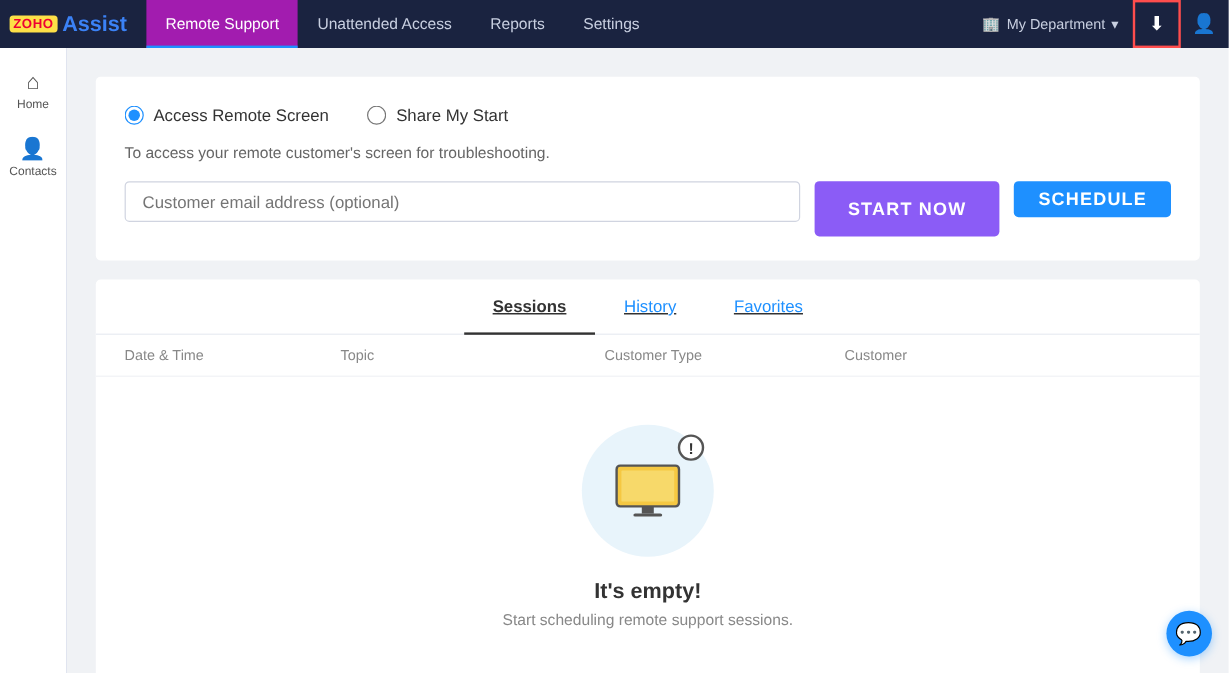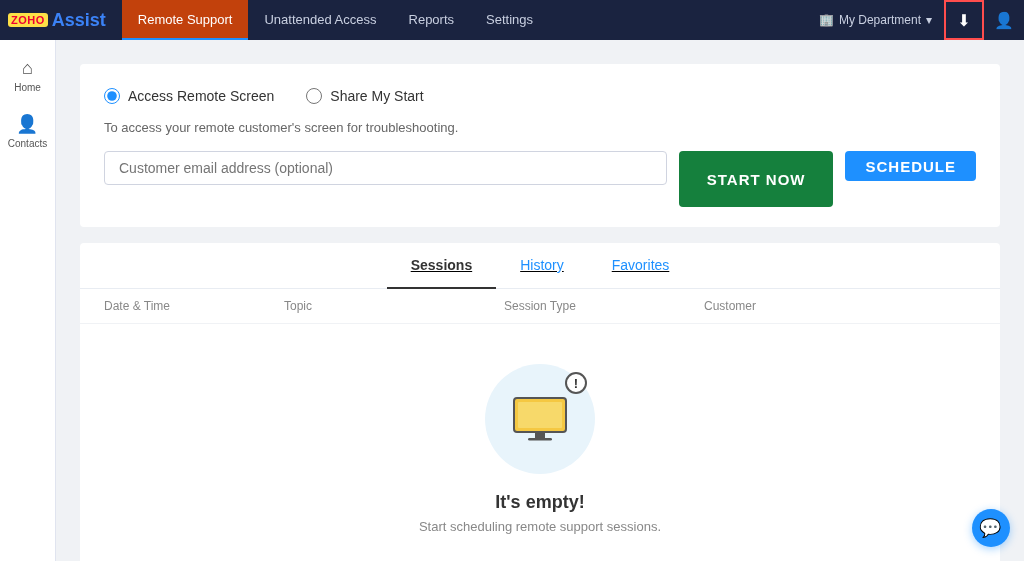--- a/index.html
+++ b/index.html
@@ -37,21 +37,21 @@
       color: #c8cfe0;
       font-size: 13px;
       padding: 0 16px;
       height: 40px;
       display: flex;
       align-items: center;
       cursor: pointer;
       border-bottom: 2px solid transparent;
     }
     .nav-item.active {
-      background: #c2410c;
+      background: #a21caf;
       color: #fff;
       border-bottom: 2px solid #1e90ff;
     }
     .nav-right {
       margin-left: auto;
       display: flex;
       align-items: center;
     }
     .dept-btn {
       color: #c8cfe0;
@@ -158,30 +158,30 @@
       border: 1px solid #d0d4e0;
       border-radius: 4px;
       padding: 0 14px;
       font-size: 14px;
       color: #aaa;
       height: 34px;
       outline: none;
       background: #fff;
     }
     .btn-start {
-      background: #15803d;
+      background: #8b5cf6;
       color: #fff;
       border: none;
       border-radius: 4px;
       padding: 0 28px;
       font-size: 15px;
       font-weight: 600;
       letter-spacing: 1px;
       cursor: pointer;
-      height: 56px;
+      height: 46px;
     }
     .btn-schedule {
       background: #1e90ff;
       color: #fff;
       border: none;
       border-radius: 4px;
       padding: 0 20px;
       font-size: 15px;
       font-weight: 600;
       letter-spacing: 1px;
@@ -353,21 +353,21 @@
 
     <div class="sessions-card">
       <div class="tabs-row">
         <div class="tab active">Sessions</div>
         <div class="tab link">History</div>
         <div class="tab link">Favorites</div>
       </div>
       <div class="table-header">
         <span>Date &amp; Time</span>
         <span>Topic</span>
-        <span>Session Type</span>
+        <span>Customer Type</span>
         <span>Customer</span>
       </div>
       <div class="empty-state">
         <div class="monitor-circle">
           <svg width="60" height="50" viewBox="0 0 60 50">
 
             <rect x="4" y="4" width="52" height="34" rx="3" ry="3" fill="#f5c842" stroke="#555" stroke-width="2"></rect>
 
             <rect x="8" y="8" width="44" height="26" rx="1" fill="#f7d96a"></rect>
 

